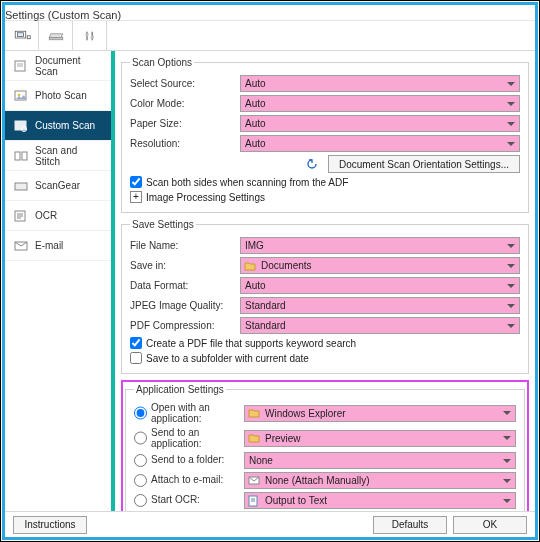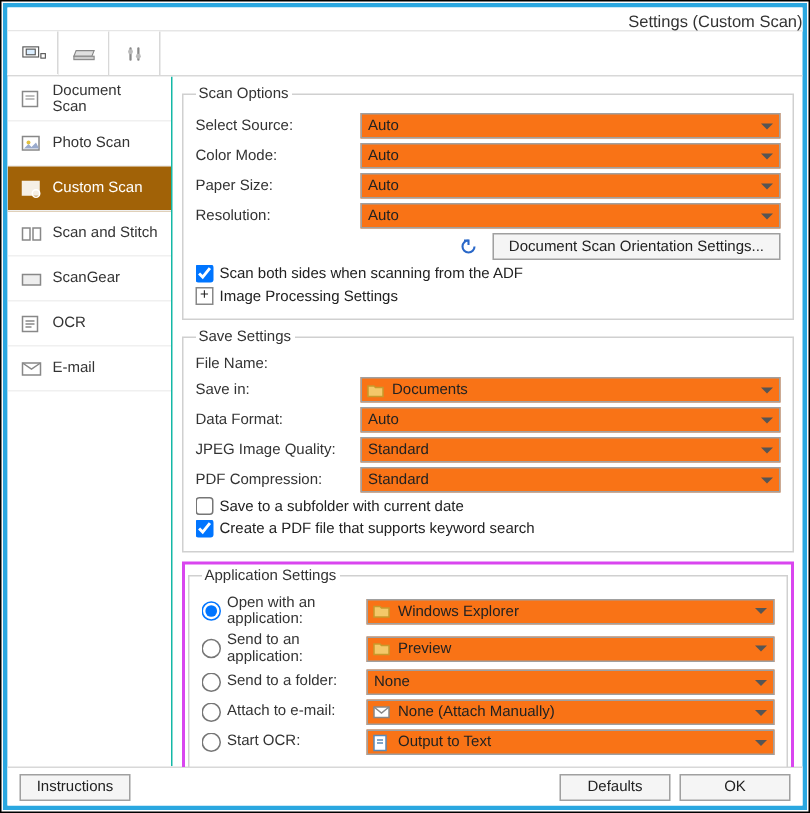--- a/index.html
+++ b/index.html
@@ -1,34 +1,34 @@
 <!DOCTYPE html>
 <html><head>
 <meta charset="utf-8">
 <style>
   * { box-sizing: border-box; }
   body { margin:0; font-family: "Segoe UI", Tahoma, sans-serif; font-size:11px; color:#222; background:#fff; }
   .outer { width:540px; height:542px; border:1px solid #000; position:relative; }
   .chrome { position:absolute; inset:1px; border:3px solid #2aa7e0; background:#fff; display:flex; flex-direction:column; }
-  .titlebar { height:16px; background:#fff; border-bottom:1px solid #e6e6e6; text-align:right; font-size:11px; line-height:20px; color:#333; }
+  .titlebar { height:16px; background:#fff; border-bottom:1px solid #e6e6e6; text-align:left; font-size:11px; line-height:20px; color:#333; }
   .toolbar { height:30px; border-bottom:1px solid #d8d8d8; display:flex; align-items:stretch; }
   .tbtn { width:34px; border-right:1px solid #d8d8d8; display:flex; align-items:center; justify-content:center; background:#fff; }
   .tbtn.active { background:#fff; border-bottom:1px solid #fff; position:relative; }
   .tbtn svg { width:18px; height:14px; }
   .body { flex:1; display:flex; overflow:hidden; }
-  .sidebar { width:110px; border-right:1px solid #14b8a6; background:#fff; overflow:hidden; }
+  .sidebar { width:110px; border-right:4px solid #14b8a6; background:#fff; overflow:hidden; }
   .sbitem { height:30px; display:flex; align-items:center; gap:6px; padding:0 8px; border-bottom:1px solid #f0f0f0; color:#333; font-size:10px; cursor:default; }
-  .sbitem.selected { background:#a16207; color:#fff; }
+  .sbitem.selected { background:#0c4a6e; color:#fff; }
   .sbicon { width:16px; height:12px; flex:0 0 16px; display:flex; align-items:center; justify-content:center; }
   .main { flex:1; overflow:auto; padding:4px 6px 2px 6px; }
   fieldset.group { border:1px solid #d0d0d0; margin:2px 0 6px 0; padding:4px 8px 6px 8px; }
   fieldset.group > legend { padding:0 2px; font-size:10px; color:#333; }
   .row { display:flex; align-items:center; margin:3px 0; gap:4px; }
   .label { width:106px; font-size:10px; color:#333; }
-  .sel { flex:1; height:17px; border:1px solid #a0a0a0; background:#f97316; display:flex; align-items:center; padding:0 14px 0 4px; font-size:10px; position:relative; }
+  .sel { flex:1; height:17px; border:1px solid #a0a0a0; background:#f9a8d4; display:flex; align-items:center; padding:0 14px 0 4px; font-size:10px; position:relative; }
   .sel.icon { padding-left:20px; }
   .sel .caret { position:absolute; right:4px; top:50%; transform:translateY(-50%); width:0; height:0; border-left:4px solid transparent; border-right:4px solid transparent; border-top:4px solid #555; }
   .sel .pre { position:absolute; left:3px; top:50%; transform:translateY(-50%); width:12px; height:12px; }
   .btn { height:18px; padding:0 10px; border:1px solid #a0a0a0; background:#f5f5f5; font-size:10px; display:inline-flex; align-items:center; justify-content:center; cursor:default;text-align:right; }
   .chk { display:flex; align-items:center; gap:4px; font-size:10px; margin:3px 0; }
   .chk input { margin:0; width:12px; height:12px; }
   .expand { display:flex; align-items:center; gap:4px; font-size:10px; margin:3px 0; }
   .plusbox { width:12px; height:12px; border:1px solid #888; display:flex; align-items:center; justify-content:center; font-size:10px; line-height:10px; background:#fff; }
   .refresh { display:inline-flex; align-items:center; margin-right:4px; color:#2a68c8; }
   .radio { display:flex; gap:4px; font-size:10px; }
@@ -190,20 +190,24 @@
         <div class="expand">
               <span class="plusbox">+</span>
               <span>Image Processing Settings</span>
             </div>
       </fieldset>
 
       <fieldset class="group">
         <legend>Save Settings</legend>
         <div class="row">
               <div class="label">File Name:</div>
+              <div class="sel">
+                <span>IMG</span>
+                <span class="caret"></span>
+              </div>
             </div>
         <div class="row">
               <div class="label">Save in:</div>
               <div class="sel icon">
                 <span class="pre"><svg width="12" height="12">
                     <path class="icon-folder" d="M1 3 h4 l1 1 h5 v6 h-10 z"></path>
                   </svg></span>
                 <span>Documents</span>
                 <span class="caret"></span>
               </div>
@@ -223,26 +227,26 @@
               </div>
             </div>
         <div class="row">
               <div class="label">PDF Compression:</div>
               <div class="sel">
                 <span>Standard</span>
                 <span class="caret"></span>
               </div>
             </div>
         <label class="chk">
+              <input type="checkbox" checked="" style="">
+              <span>Create a PDF file that supports keyword search</span>
+            </label>
+        <label class="chk">
               <input type="checkbox" style="">
               <span>Save to a subfolder with current date</span>
-            </label>
-        <label class="chk">
-              <input type="checkbox" checked="" style="">
-              <span>Create a PDF file that supports keyword search</span>
             </label>
       </fieldset>
 
       <div class="redbox">
       <fieldset class="group">
         <legend>Application Settings</legend>
 
         <div class="row">
                 <label class="radio label">
                   <input type="radio" name="appset" checked="" style="">

